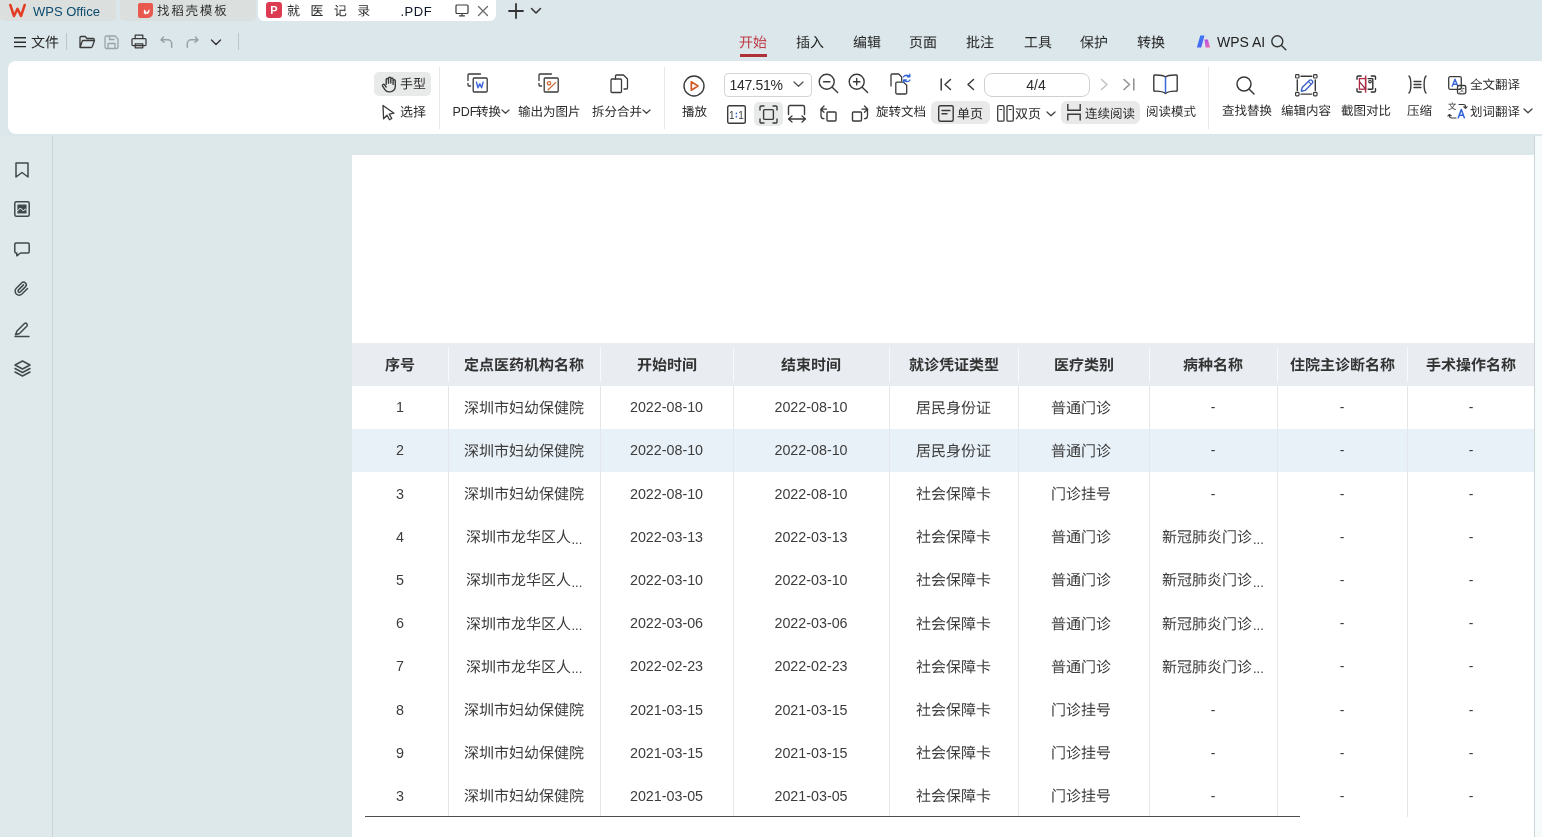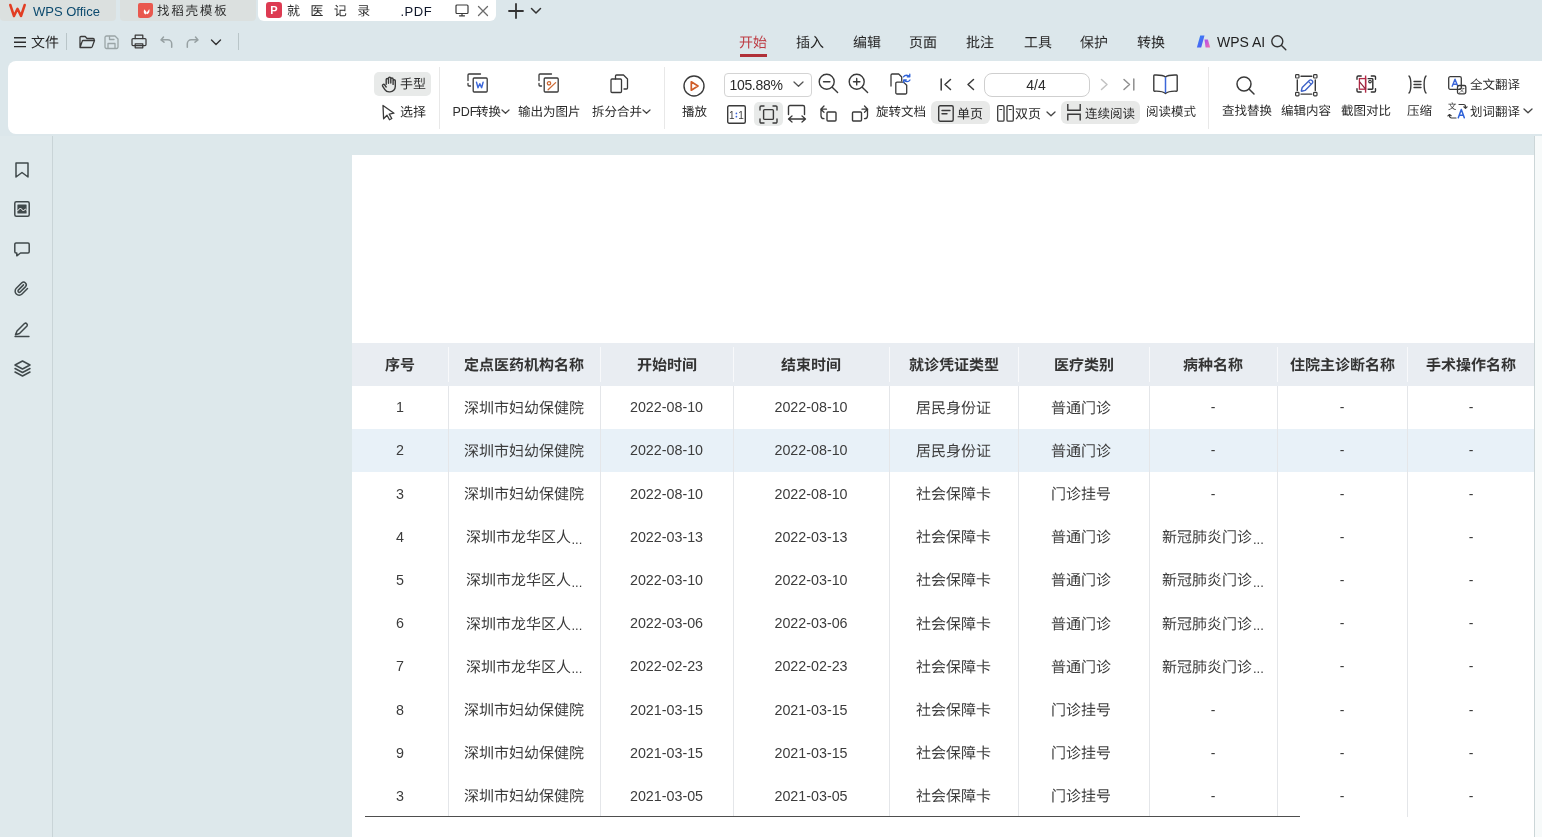--- a/index.html
+++ b/index.html
@@ -330,21 +330,21 @@
     <div style="position:absolute;left:664px;top:67px;width:1px;height:62px;background:#e8e8e8;"></div>
     <svg style="position:absolute;left:683px;top:74.5px;overflow:visible" width="22" height="22">
       <circle cx="11" cy="11" r="10" style="fill:none;stroke:#3a3a3a;stroke-width:1.4"></circle>
       <path d="M8.3,6.8 L15,11 L8.3,15.2 Z" style="fill:none;stroke:#cf5c28;stroke-width:1.7;stroke-linejoin:round"></path>
     </svg>
     <svg style="position:absolute;left:681.5px;top:104.8px;overflow:visible" width="25" height="12.5" fill="#2c2c2c">
       <use href="#r51" transform="translate(0.0,0) scale(0.1250)"></use>
       <use href="#r52" transform="translate(12.5,0) scale(0.1250)"></use>
     </svg>
     <div style="position:absolute;left:724px;top:72.5px;width:86px;height:22.5px;background:#fff;border:1px solid #d4d4d4;border-radius:4px;"></div>
-    <div style="position:absolute;left:756px;top:84.5px;transform:translate(-50%,-50%);font:400 14px 'Liberation Sans',sans-serif;color:#2b2b2b;white-space:nowrap;letter-spacing:-0.3px;">105.88%</div>
+    <div style="position:absolute;left:756px;top:84.5px;transform:translate(-50%,-50%);font:400 14px 'Liberation Sans',sans-serif;color:#2b2b2b;white-space:nowrap;letter-spacing:-0.3px;">147.51%</div>
     <svg style="position:absolute;left:793px;top:80.5px;overflow:visible" width="11" height="7">
       <path d="M1,1 L5.5,5.2 L10,1" style="fill:none;stroke:#555;stroke-width:1.3;stroke-linecap:round;stroke-linejoin:round"></path>
     </svg>
     <svg style="position:absolute;left:727px;top:104.5px;overflow:visible" width="19" height="19">
       <rect x="0.7" y="0.7" width="17.6" height="17.6" rx="1.5" style="fill:none;stroke:#3a3a3a;stroke-width:1.4;stroke-linejoin:round;stroke-linecap:round"></rect>
       <text x="4.8" y="13.5" font-family="Liberation Sans" font-size="10" fill="#3a3a3a" text-anchor="middle">1</text>
       <text x="14" y="13.5" font-family="Liberation Sans" font-size="10" fill="#3a3a3a" text-anchor="middle">1</text>
       <path d="M9.4,8.3 v0.1 M9.4,11.6 v0.1" style="stroke:#3b66d9;stroke-width:1.7;stroke-linecap:round"></path>
     </svg>
     <div style="position:absolute;left:753.5px;top:101.5px;width:29.5px;height:24.5px;background:#e8eae9;border-radius:5px;"></div>

